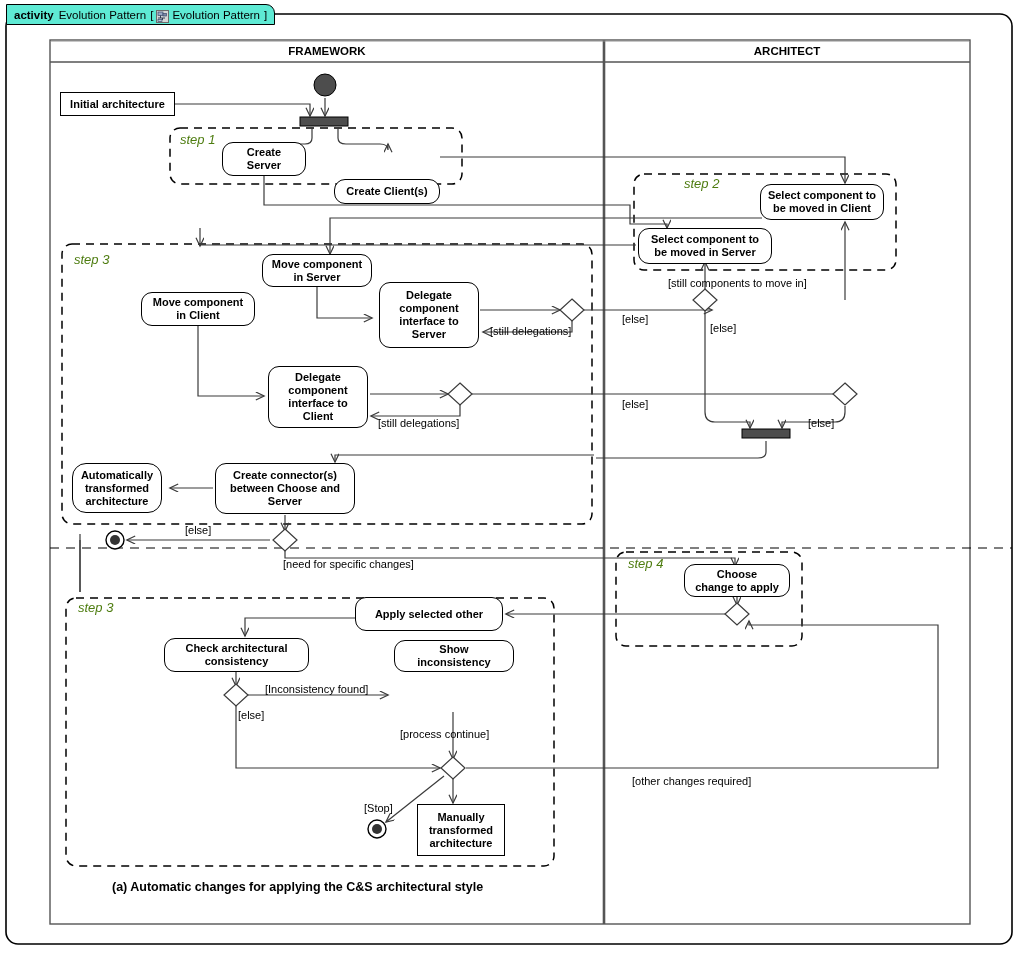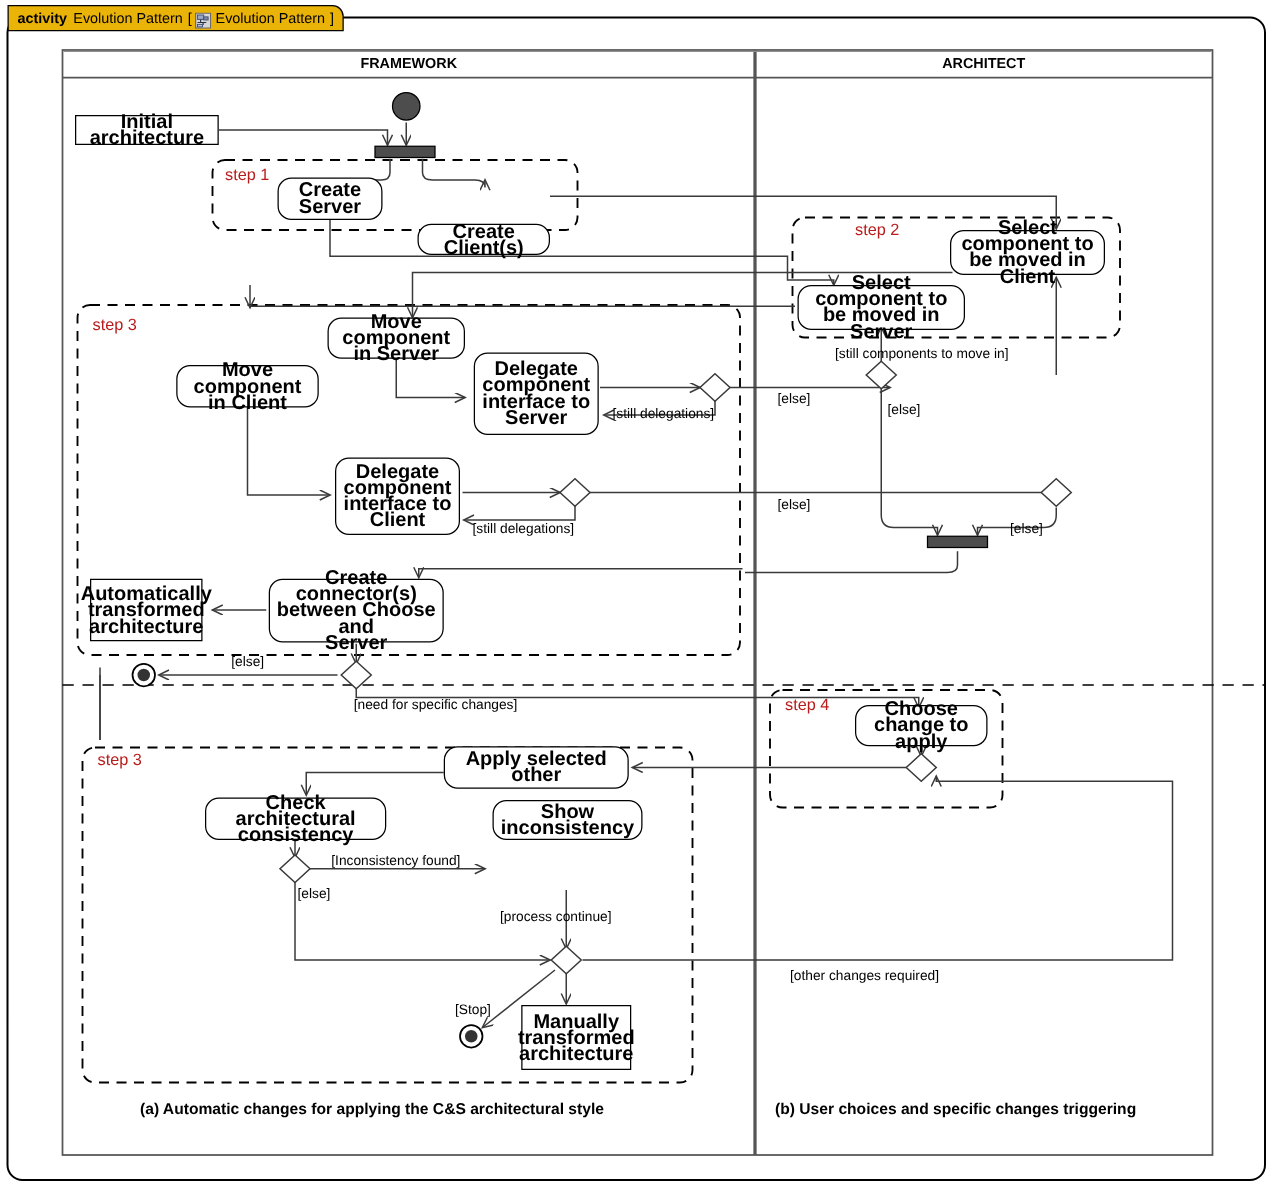--- a/index.html
+++ b/index.html
@@ -2,30 +2,30 @@
 <html><head>
 <meta charset="utf-8">
 <style>
   html,body{margin:0;padding:0;background:#fff;}
   body{width:1024px;height:954px;position:relative;
        font-family:"Liberation Sans","DejaVu Sans",sans-serif;}
   #stage{position:absolute;left:0;top:0;width:1024px;height:954px;overflow:hidden;}
   svg.layer{position:absolute;left:0;top:0;width:1024px;height:954px;}
   .node{position:absolute;box-sizing:border-box;display:flex;align-items:center;
         justify-content:center;text-align:center;background:#fff;
-        border:1.6px solid #000;font-weight:bold;font-size:16px;line-height:13px;color:#000;}
+        border:1.6px solid #000;font-weight:bold;font-size:11px;line-height:13px;color:#000;}
   .act{border-radius:11px;}
   .obj{border-radius:0;}
   .guard{position:absolute;font-size:11px;color:#000;white-space:nowrap;font-weight:normal;}
-  .steplbl{position:absolute;font-size:13px;color:#b91c1c;}
+  .steplbl{position:absolute;font-style:italic;font-size:13px;color:#4d7c0f;}
   .lane-title{position:absolute;text-align:center;font-weight:bold;font-size:11.5px;
               color:#000;display:flex;align-items:center;justify-content:center;}
   .caption{position:absolute;font-weight:bold;font-size:12.5px;color:#000;white-space:nowrap;}
   .frame-tab{position:absolute;left:6px;top:4px;height:21px;
-             border:1.4px solid #000;background:#eab308;border-radius:0 9px 0 0;
+             border:1.4px solid #000;background:#5eead4;border-radius:0 9px 0 0;
              display:flex;align-items:center;padding:0 7px;font-size:11.5px;color:#000;
              box-sizing:border-box;z-index:5;}
   .frame-tab b{margin-right:5px;}
   .tabicon{display:inline-block;width:13px;height:13px;margin:0 3px;position:relative;top:2px;}
 </style>
 </head>
 <body>
 
 <div id="stage">
 
@@ -287,21 +287,21 @@
 interface to
 Client</span>
   </div>
 
   <div class="node act" style="left:215px;top:463px;width:140px;height:51px;white-space:pre-line;">
     <span>Create connector(s)
 between Choose and
 Server</span>
   </div>
 
-  <div class="node obj" style="left:72px;top:463px;width:90px;height:50px;white-space:pre-line;">
+  <div class="node obj" style="left:72px;top:463px;width:90px;height:50px;white-space:pre-line;border-radius:14px;">
     <span>Automatically
 transformed
 architecture</span>
   </div>
 
   <div class="node act" style="left:684px;top:564px;width:106px;height:33px;white-space:pre-line;">
     <span>Choose
 change to apply</span>
   </div>
 
@@ -362,16 +362,14 @@
     <span>[process continue]</span></div>
 
   <div class="guard" style="left:364px;top:802px;">
     <span>[Stop]</span></div>
 
   <div class="guard" style="left:632px;top:775px;">
     <span>[other changes required]</span></div>
 
   <div class="caption" style="left:112px;top:880px;">
     <span>(a) Automatic changes for applying the C&amp;S architectural style</span></div>
-  <div class="caption" style="left:620px;top:880px;">
-    <span>(b) User choices and specific changes triggering</span></div>
 
 </div>
 
 </body></html>

